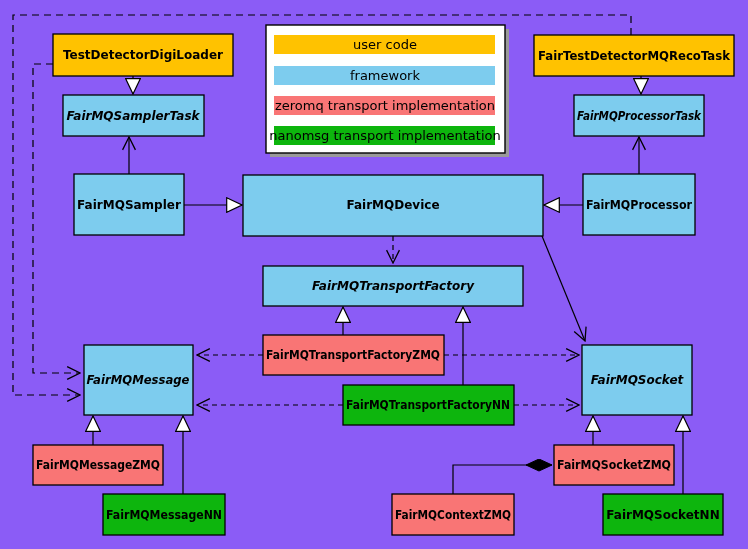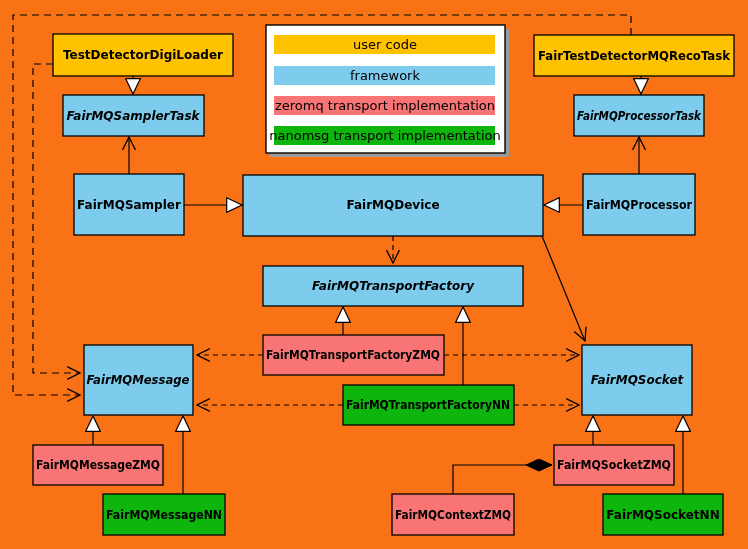--- a/index.html
+++ b/index.html
@@ -1,16 +1,16 @@
 <!DOCTYPE html>
 <html><head>
 <meta charset="utf-8">
 <style>
   html,body{margin:0;padding:0;background:#ffffff;}
-  .stage{width:748px;height:549px;position:relative;background:#f97316;overflow:hidden;}
+  .stage{width:748px;height:549px;position:relative;background:#8b5cf6;overflow:hidden;}
   svg{display:block;font-family:"DejaVu Sans","Liberation Sans",sans-serif;}
   .edge{stroke:#000;stroke-width:1.2;fill:none;}
   .edge.dashed{stroke-dasharray:5 4;}
   .edge.dashed-long{stroke-dasharray:7 5;}
   .node rect{stroke:#000;stroke-width:1.3;}
   .c-user{fill:#FFC200;}
   .c-fw{fill:#7DCCEE;}
   .c-zmq{fill:#F97575;}
   .c-nn{fill:#0DB50D;}
   .node-label{font-size:12px;font-weight:bold;fill:#000;text-anchor:middle;}

